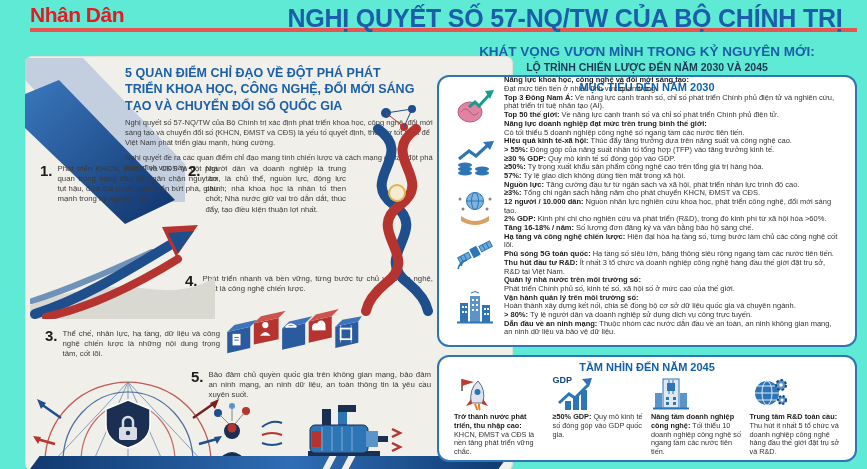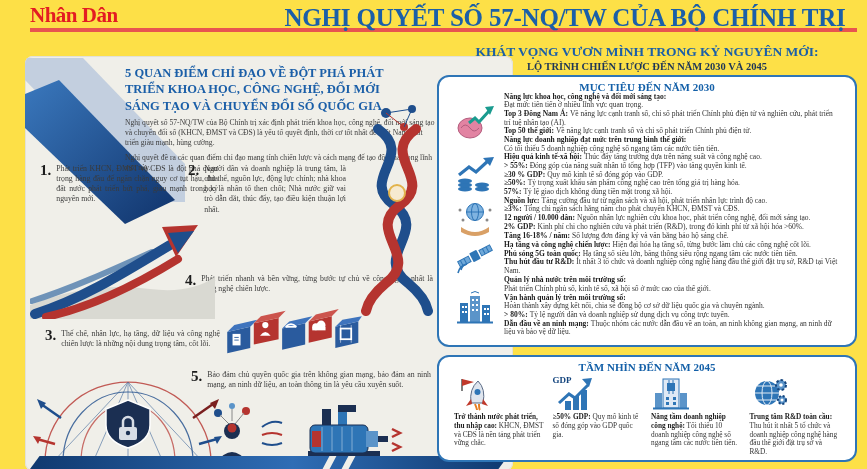--- a/index.html
+++ b/index.html
@@ -1,16 +1,16 @@
 <!DOCTYPE html>
 <html><head>
 <meta charset="utf-8">
 <style>
   html,body{margin:0;padding:0;background:#fff;}
-  #app{position:relative;width:867px;height:469px;background:#fde047;font-family:Liberation Serif, serif;overflow:hidden;}
+  #app{position:relative;width:867px;height:469px;background:#5eead4;font-family:Liberation Sans, sans-serif;overflow:hidden;}
   
   .logo{position:absolute;left:30px;top:3px;font-size:21px;font-weight:bold;color:#e31b23;letter-spacing:-0.5px;}
   .hrule{position:absolute;left:30px;right:10px;top:28px;height:4px;background:#e8544f;}
   .htitle{position:absolute;left:280px;top:4px;width:570px;text-align:center;color:#1b5fa8;font-weight:bold;font-size:25px;letter-spacing:-0.2px;white-space:nowrap;}
   
   .card{position:absolute;left:25px;top:42px;width:488px;height:415px;background:#f0efe9;border-radius:8px;overflow:hidden;box-shadow:inset 0 0 0 1px #e2e1d8;margin-top:14px;}
   .chev{position:absolute;left:0;top:0;}
   .card-title{position:absolute;left:100px;top:9px;width:292px;color:#1b5fa8;font-weight:bold;font-size:12.5px;line-height:1.3;}
   .card-intro{position:absolute;left:100px;top:62px;width:312px;font-size:7.6px;line-height:1.32;color:#3c3c3c;}
   .card-intro p{margin:0 0 5px 0;}
@@ -241,21 +241,21 @@
                 <ellipse cx="10" cy="24" rx="7" ry="2.5"></ellipse>
                 <ellipse cx="27" cy="32" rx="7" ry="2.5"></ellipse>
                 <ellipse cx="27" cy="28" rx="7" ry="2.5"></ellipse>
               </g>
             <path d="M4 18 l10 -8 l7 5 l13 -12" stroke="#2e75b6" stroke-width="3.2" fill="none"></path>
             <polygon points="28,1 39,0 35,9" fill="#2e75b6"></polygon>
           </svg>
         </div>
         <div class="tx">
           <p class="ln"><b>Hiệu quả kinh tế-xã hội:</b><span>Thúc đẩy tăng trưởng dựa trên năng suất và công nghệ cao.</span></p>
-          <p class="ln"><b>&gt; 55%:</b><span>Đóng góp của năng suất nhân tố tổng hợp (TFP) vào tăng quyền kinh tế.</span></p>
+          <p class="ln"><b>&gt; 55%:</b><span>Đóng góp của năng suất nhân tố tổng hợp (TFP) vào tăng trưởng kinh tế.</span></p>
           <p class="ln"><b>≥30 % GDP:</b><span>Quy mô kinh tế số đóng góp vào GDP.</span></p>
           <p class="ln"><b>≥50%:</b><span>Tỷ trọng xuất khẩu sản phẩm công nghệ cao trên tổng giá trị hàng hóa.</span></p>
           <p class="ln"><b>57%:</b><span>Tỷ lệ giao dịch không dùng tiền mặt trong xã hội.</span></p>
         </div>
       </div>
 
       <div class="row">
         <div class="ic">
           <svg width="40" height="36" viewBox="0 0 40 36">
             <circle cx="20" cy="12" r="8.5" fill="#7fb3e0" stroke="#2e75b6"></circle>

